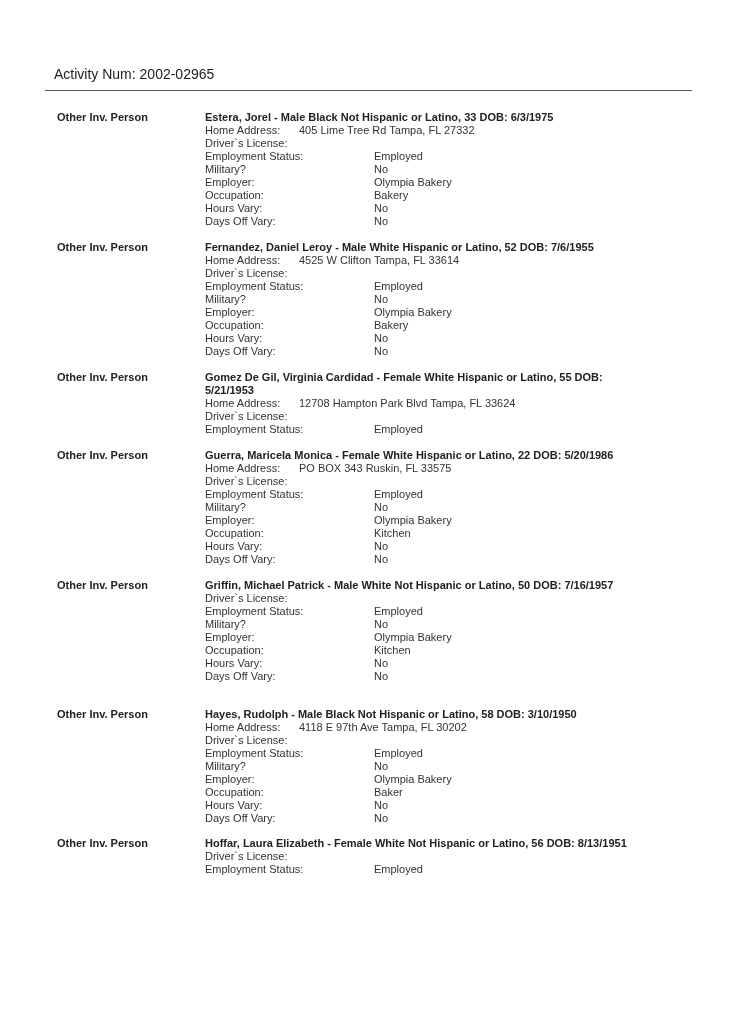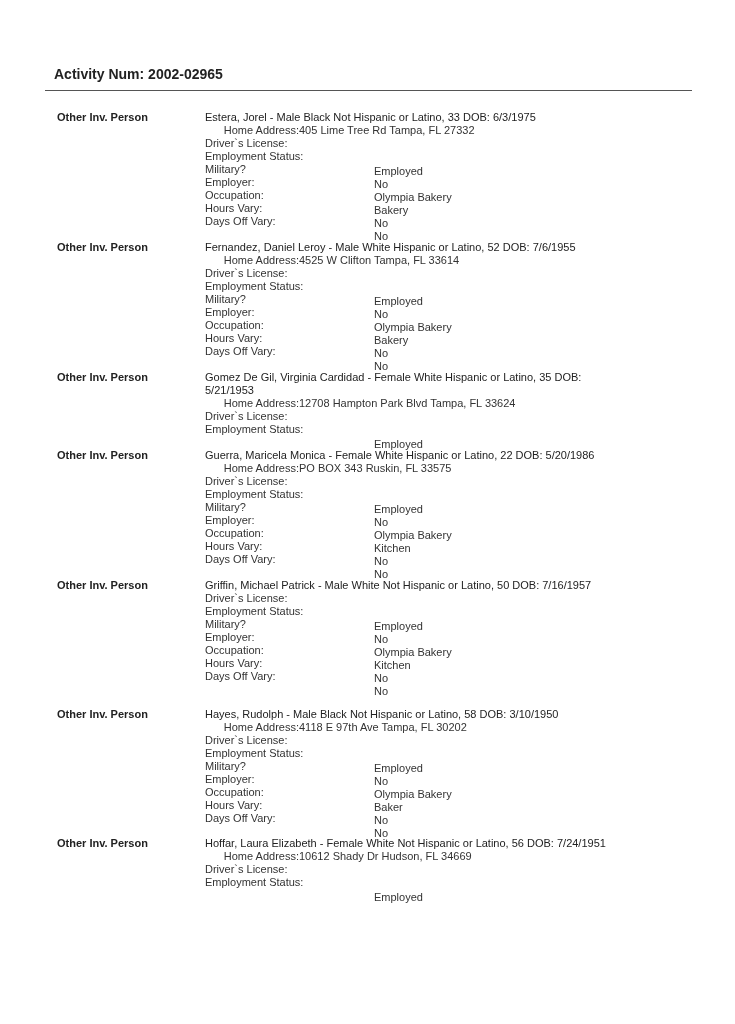--- a/index.html
+++ b/index.html
@@ -2,45 +2,45 @@
 <html><head>
   <meta charset="utf-8">
   <style>
     html, body { margin: 0; padding: 0; }
     body {
       width: 735px; height: 1024px; background: #ffffff; position: relative;
       font-family: "Liberation Sans", sans-serif; color: #1a1a1a; overflow: hidden;
     }
     .title {
       position: absolute; left: 54px; top: 66px;
-      font-size: 14px; font-weight: bold; color: #222;
+      font-size: 14px; font-weight: normal; color: #222;
     }
     .rule {
       position: absolute; left: 45px; top: 90px; width: 647px; height: 0;
       border-top: 1px solid #555;
     }
     .person {
       position: absolute; left: 0; width: 735px;
     }
     .role {
       position: absolute; left: 57px; top: 0;
       font-size: 11px; font-weight: bold; color: #222;
     }
     .details {
       position: absolute; left: 205px; top: 0; width: 470px;
     }
     .header-line {
-      font-size: 11px; font-weight: normal; line-height: 13px; color: #222;
+      font-size: 11px; font-weight: bold; line-height: 13px; color: #222;
     }
     .line {
       font-size: 11px; line-height: 13px; color: #333; white-space: nowrap; position: relative; height: 13px;
     }
-    .addr-label { display: inline-block; width: 94px; text-align: right; }
+    .addr-label { display: inline-block; width: 94px; }
     .field-label { position: absolute; left: 0; top: 0; }
-    .field-value { position: absolute; left: 169px; top: 15px; }
+    .field-value { position: absolute; left: 169px; top: 0; }
   </style>
 </head>
 <body>
 
 <div class="title">Activity Num: 2002-02965</div>
 <div class="rule"></div>
 
 <div class="person" style="top:111px;">
   <div class="role">Other Inv. Person</div>
   <div class="details">
@@ -107,21 +107,21 @@
     <div class="line">
         <span class="field-label">Days Off Vary:</span>
         <span class="field-value">No</span>
       </div>
   </div>
 </div>
 
 <div class="person" style="top:371px;">
   <div class="role">Other Inv. Person</div>
   <div class="details">
-    <div class="header-line">Gomez De Gil, Virginia Cardidad - Female White Hispanic or Latino, 35 DOB:</div>
+    <div class="header-line">Gomez De Gil, Virginia Cardidad - Female White Hispanic or Latino, 55 DOB:</div>
     <div class="header-line">5/21/1953</div>
     <div class="line"><span class="addr-label">Home Address:</span><span>12708 Hampton Park Blvd Tampa, FL 33624</span></div>
     <div class="line">
         <span class="field-label">Driver`s License:</span>
       </div>
     <div class="line">
         <span class="field-label">Employment Status:</span>
         <span class="field-value">Employed</span>
       </div>
   </div>
@@ -227,22 +227,21 @@
     <div class="line">
         <span class="field-label">Days Off Vary:</span>
         <span class="field-value">No</span>
       </div>
   </div>
 </div>
 
 <div class="person" style="top:837px;">
   <div class="role">Other Inv. Person</div>
   <div class="details">
-    <div class="header-line">Hoffar, Laura Elizabeth - Female White Not Hispanic or Latino, 56 DOB: 7/24/1951</div>
-    <div class="line"><span class="addr-label">Home Address:</span><span>10612 Shady Dr Hudson, FL 34669</span></div>
+    <div class="header-line">Hoffar, Laura Elizabeth - Female White Not Hispanic or Latino, 56 DOB: 8/13/1951</div>
     <div class="line">
         <span class="field-label">Driver`s License:</span>
       </div>
     <div class="line">
         <span class="field-label">Employment Status:</span>
         <span class="field-value">Employed</span>
       </div>
   </div>
 </div>
 

